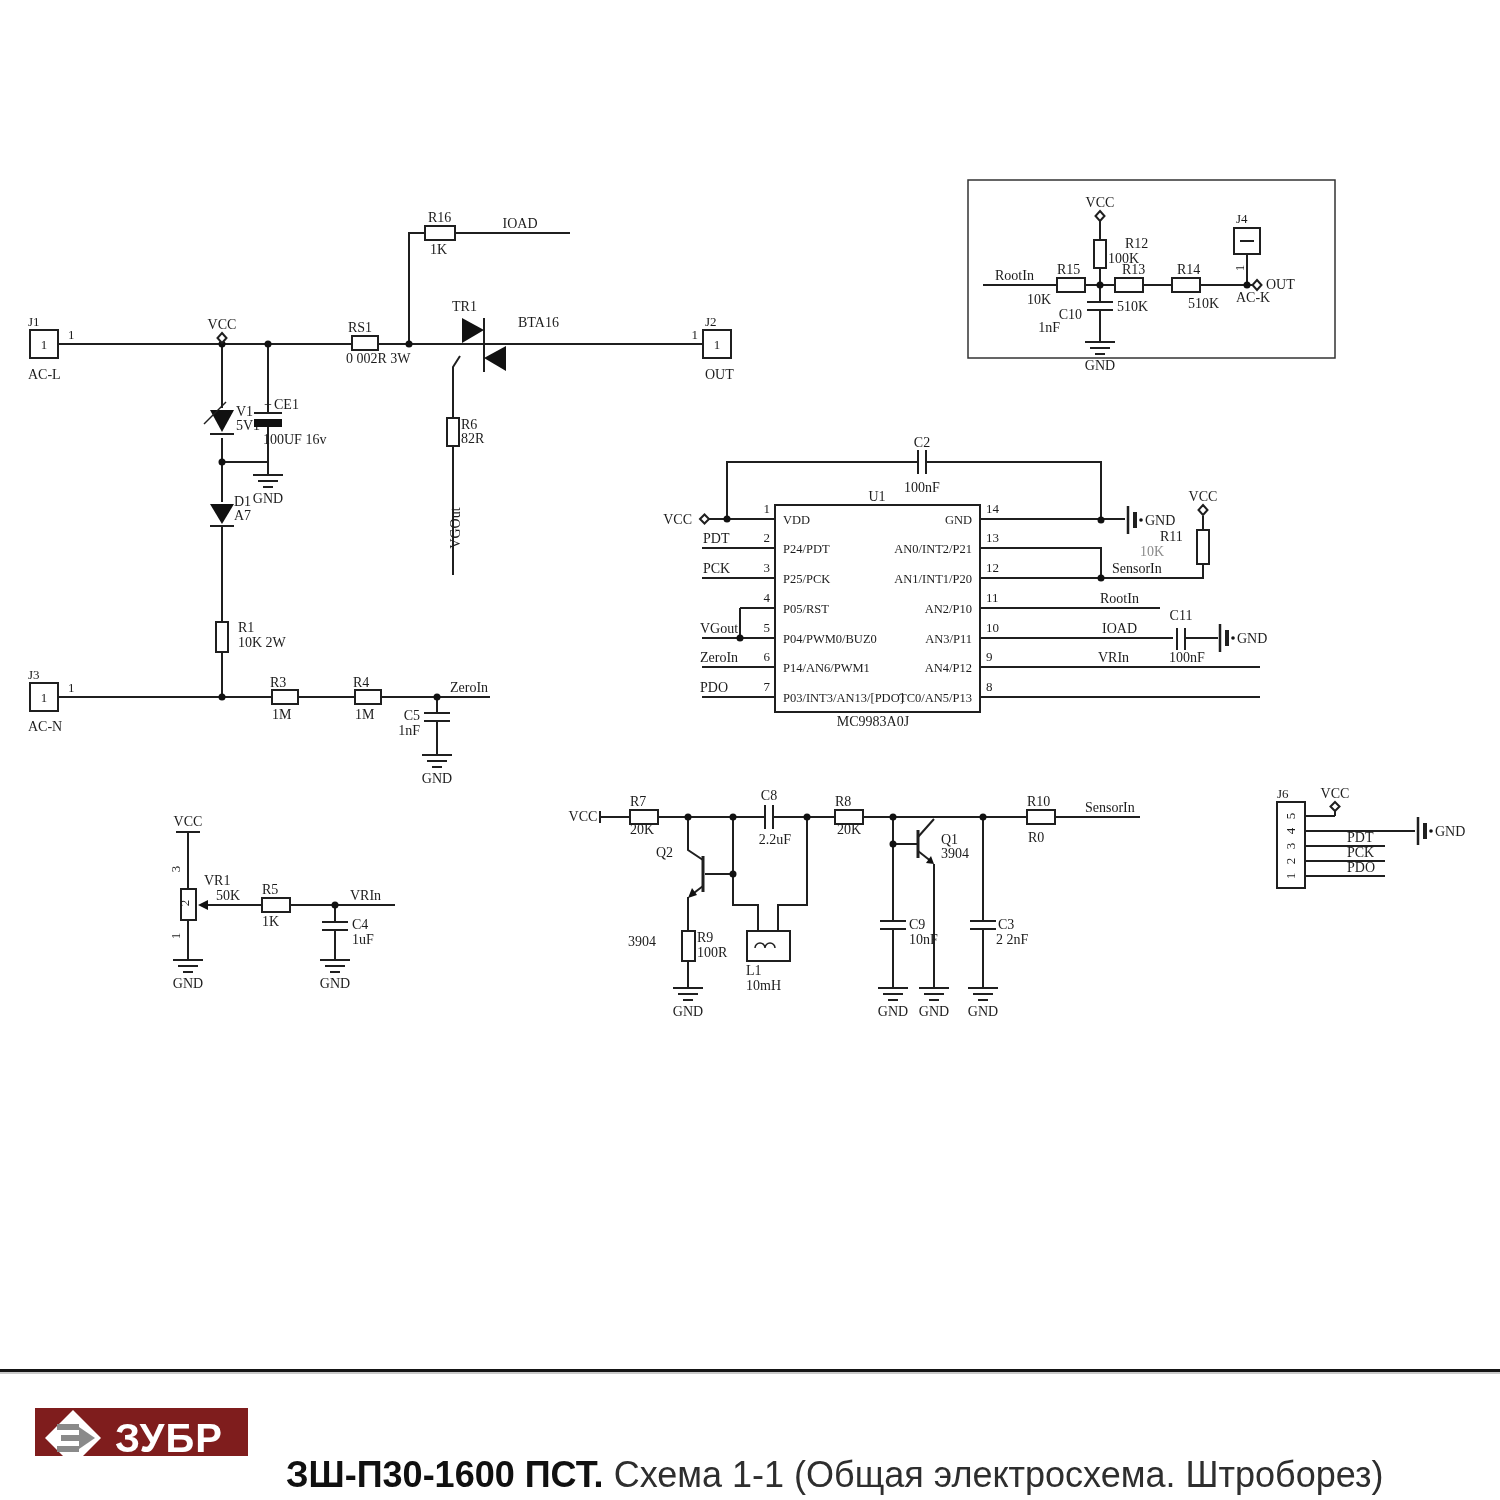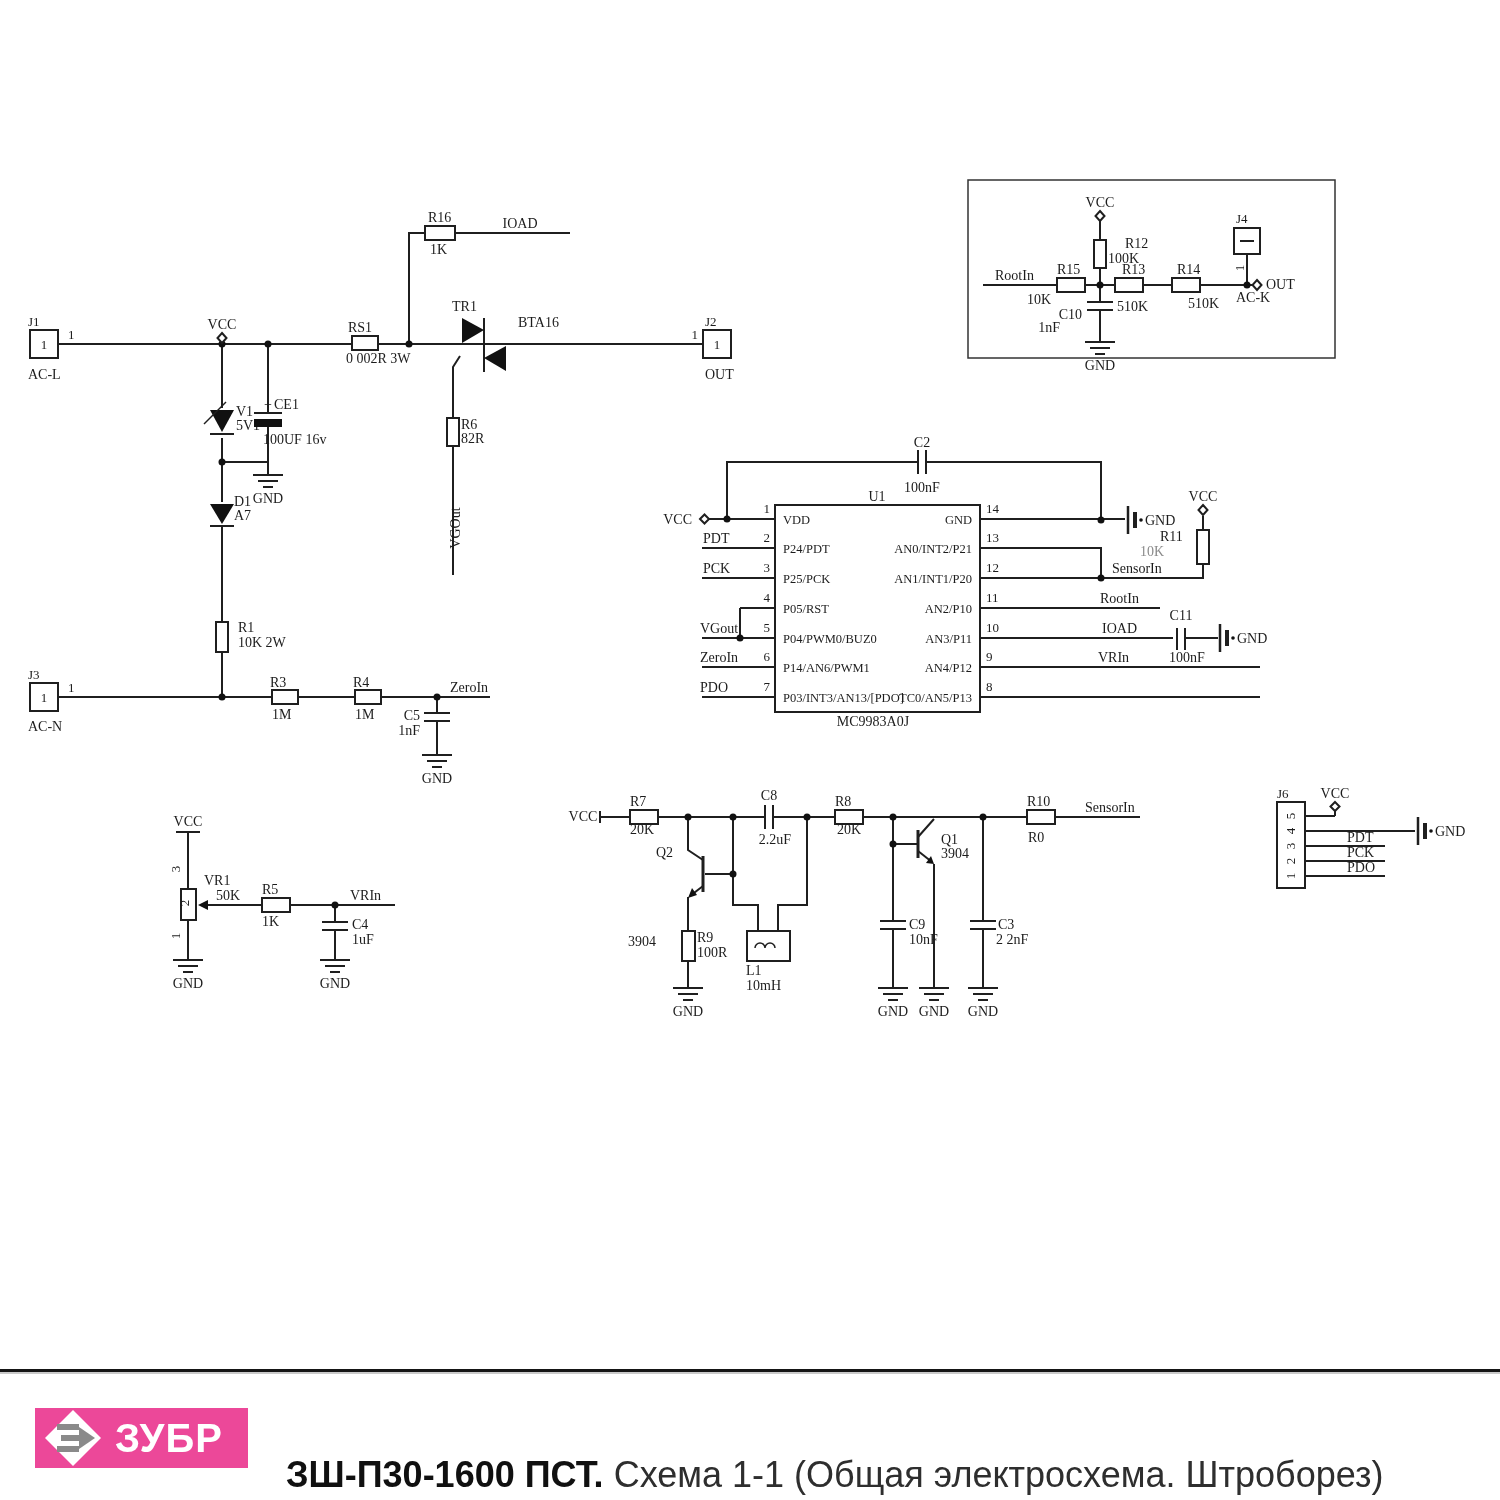--- a/index.html
+++ b/index.html
@@ -9,21 +9,21 @@
   svg text.t12{font-size:12.5px;}
   svg text.gray{fill:#8a8a8a;}
   .mid{text-anchor:middle;}
   .end{text-anchor:end;}
   .w{stroke:#1f1f1f;stroke-width:2;fill:none;}
   .w15{stroke:#1f1f1f;stroke-width:1.5;fill:none;}
   .cmp{fill:#ffffff;stroke:#1f1f1f;stroke-width:2;}
   .blk{fill:#111111;stroke:none;}
   .dot{fill:#111111;}
   .divider{position:absolute;left:0;top:1369px;width:1500px;height:3px;background:#151515;border-bottom:2px solid #c9c9c9;}
-  .logo{position:absolute;left:35px;top:1408px;width:213px;height:60px;background:#ec4899;}
+  .logo{position:absolute;left:35px;top:1408px;width:213px;height:48px;background:#7f1d1d;}
   .logo svg{position:absolute;left:8px;top:0;}
   .logo-text{position:absolute;left:80px;top:8px;color:#ffffff;font:bold 40px "Liberation Sans",sans-serif;letter-spacing:1px;}
   .title{position:absolute;left:286px;top:1420px;font:36px "Liberation Sans",sans-serif;color:#101010;white-space:nowrap;margin-top:34px;}
   .title .model{font-weight:bold;}
   .title .sub{color:#2e2e2e;font-weight:normal;}
 </style>
 </head>
 <body>
 
 

